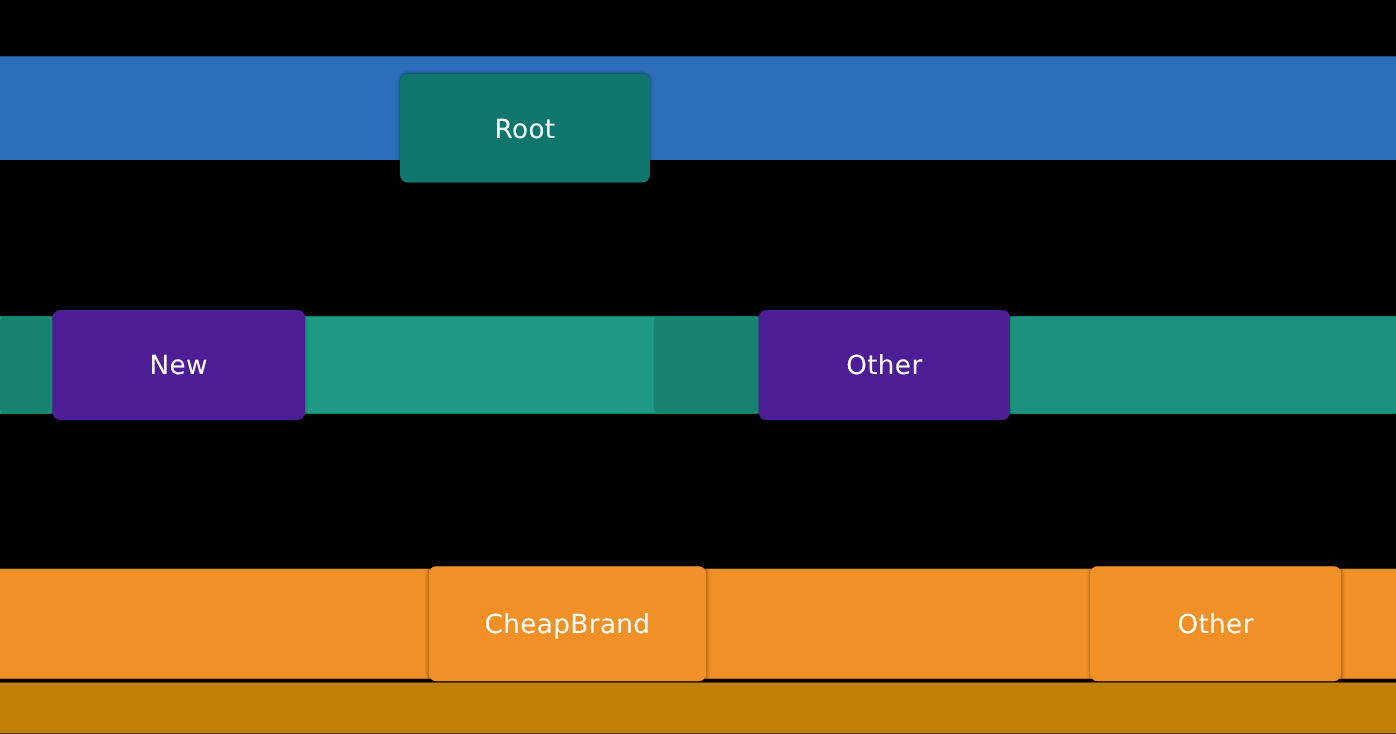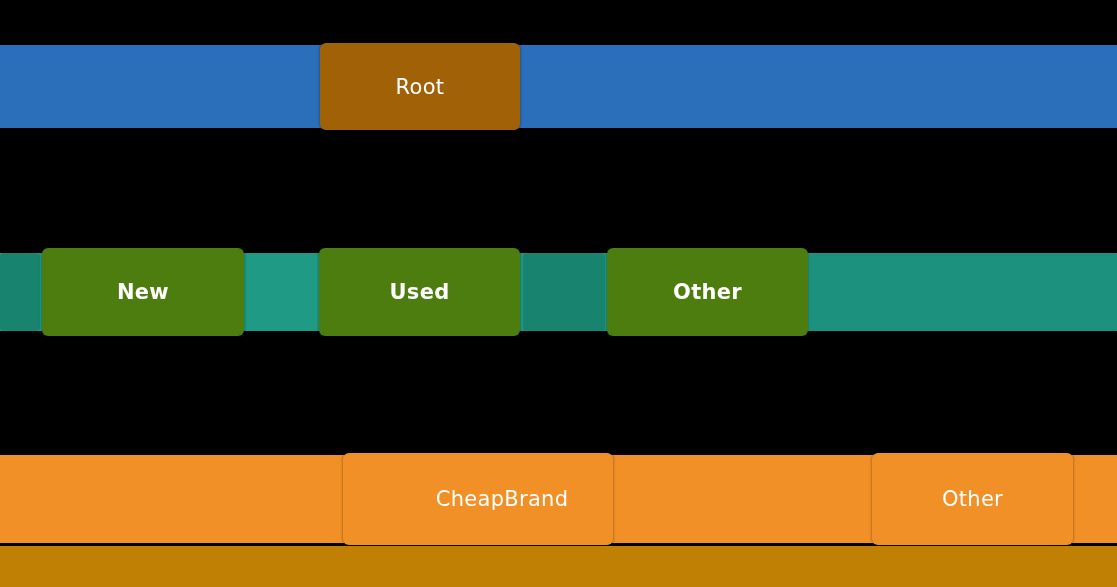--- a/index.html
+++ b/index.html
@@ -30,22 +30,22 @@
 
   
   .node {
     position: absolute;
     border-radius: 6px;
     display: flex;
     align-items: center;
     justify-content: center;
     box-shadow: 0 0 3px rgba(0,0,0,0.45);
   }
-  .node-blue   { background: #a16207; }
-  .node-teal   { background: #4d7c0f; font-weight: bold; }
+  .node-blue   { background: #0f766e; margin-top: 16px; }
+  .node-teal   { background: #4c1d95; }
   .node-orange { background: #f09026; }
 
   .node-label {
     color: #ffffff;
     font-size: 21px;
     letter-spacing: 0.3px;
     white-space: nowrap;
   }
 </style>
 </head>
@@ -59,29 +59,26 @@
   </div>
 
   <div class="bar bar-l2"></div>
   <div class="seg seg-teal-dark" style="left:0px; top:253px; width:40px; height:78px;"></div>
   <div class="seg seg-teal-dark" style="left:523px; top:253px; width:82px; height:78px;"></div>
   <div class="seg seg-teal-med" style="left:810px; top:253px; width:307px; height:78px;"></div>
 
   <div class="node node-teal" style="left:42px; top:248px; width:202px; height:88px;">
     <span class="node-label">New</span>
   </div>
-  <div class="node node-teal" style="left:319px; top:248px; width:201px; height:88px;">
-    <span class="node-label">Used</span>
-  </div>
   <div class="node node-teal" style="left:607px; top:248px; width:201px; height:88px;">
     <span class="node-label">Other</span>
   </div>
 
   <div class="bar bar-l3"></div>
-  <div class="node node-orange" style="left:343px; top:453px; width:222px; height:92px;padding-left:48px;">
+  <div class="node node-orange" style="left:343px; top:453px; width:222px; height:92px;">
     <span class="node-label">CheapBrand</span>
   </div>
   <div class="node node-orange" style="left:872px; top:453px; width:201px; height:92px;">
     <span class="node-label">Other</span>
   </div>
 
   <div class="bar bar-l4"></div>
 
 </div>
 

